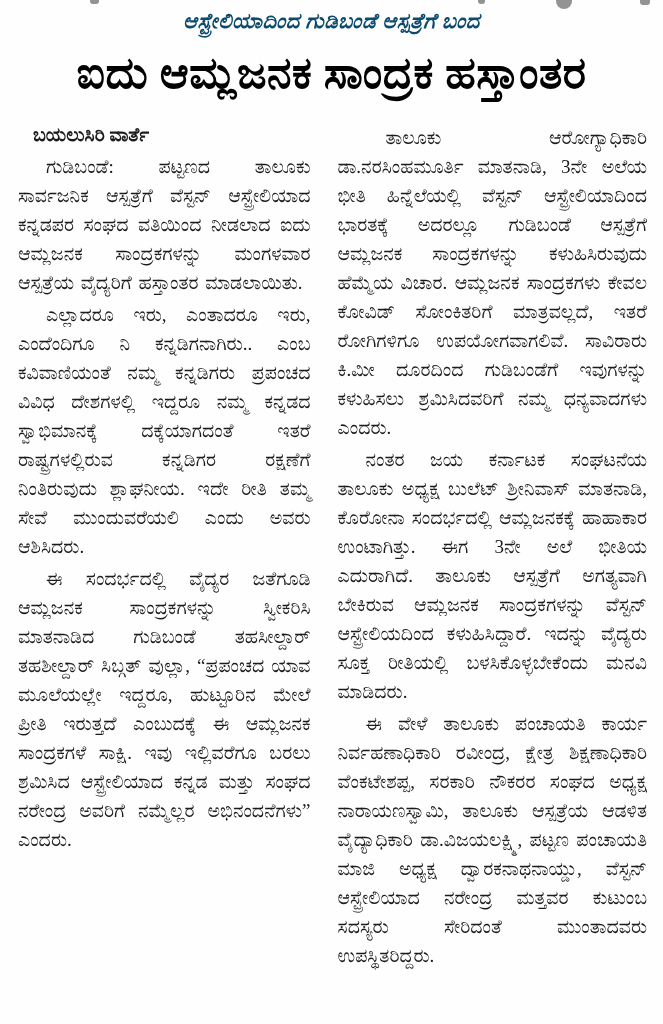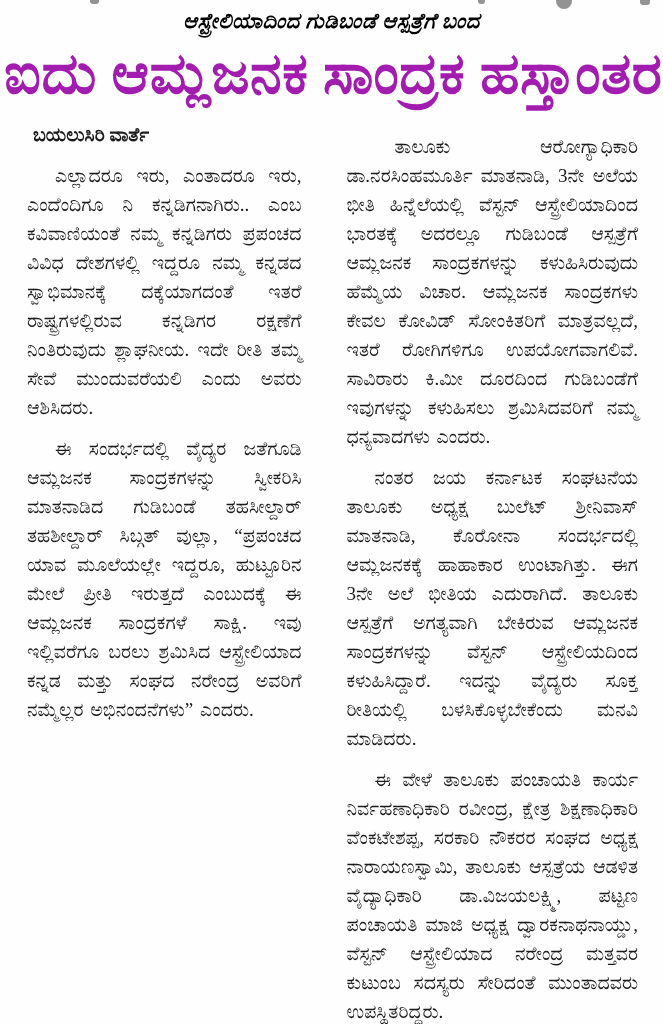--- a/index.html
+++ b/index.html
@@ -31,30 +31,30 @@
   .artifact-4 { left: 640px; width: 10px; height: 5px; }
 
   .kicker {
     margin: 8px 20px 0 20px;
     text-align: center;
     font-style: italic;
     font-weight: 600;
     font-size: 21px;
     line-height: 26px;
     letter-spacing: 0.5px;
-    color: #000000;
+    color: #0c4a6e;
   }
   .headline {
     margin: 4px 4px 0 4px;
     text-align: center;
     font-weight: 800;
-    font-size: 57px;
+    font-size: 44px;
     line-height: 72px;
     letter-spacing: 0.5px;
-    color: #a21caf;
+    color: #000000;
     white-space: nowrap;
   }
   .body-cols {
     display: flex;
     gap: 21px;
     padding: 10px 13px 0 15px;
     align-items: flex-start;
   }
   .col {
     text-align: justify;
@@ -64,21 +64,21 @@
   }
   .col-left  { width: 300px; }
   .col-right { width: 317px; }
   .byline {
     font-weight: bold;
     text-indent: 18px;
     line-height: 29px;
     white-space: nowrap;
   }
   .para {
-    margin: 12px;
+    margin: 3px;
     text-indent: 28px;
     word-spacing: 2px;
   }
   .col-right .para:first-of-type { text-indent: 48px; }
   .col-left  .para:nth-of-type(4) { text-indent: 70px; }
 </style>
 </head>
 <body>
 
 <div class="page">
@@ -90,20 +90,21 @@
 
   <div class="kicker">ಆಸ್ಟ್ರೇಲಿಯಾದಿಂದ ಗುಡಿಬಂಡೆ ಆಸ್ಪತ್ರೆಗೆ ಬಂದ</div>
 
   <h1 class="headline">ಐದು ಆಮ್ಲಜನಕ ಸಾಂದ್ರಕ ಹಸ್ತಾಂತರ</h1>
 
   <div class="body-cols">
 
     <div class="col col-left">
       <div class="byline">ಬಯಲುಸಿರಿ ವಾರ್ತೆ</div>
       <div>
+          <p class="para">ಗುಡಿಬಂಡೆ: ಪಟ್ಟಣದ ತಾಲೂಕು ಸಾರ್ವಜನಿಕ ಆಸ್ಪತ್ರೆಗೆ ವೆಸ್ಟನ್ ಆಸ್ಟ್ರೇಲಿಯಾದ ಕನ್ನಡಪರ ಸಂಘದ ವತಿಯಿಂದ ನೀಡಲಾದ ಐದು ಆಮ್ಲಜನಕ ಸಾಂದ್ರಕಗಳನ್ನು ಮಂಗಳವಾರ ಆಸ್ಪತ್ರೆಯ ವೈದ್ಯರಿಗೆ ಹಸ್ತಾಂತರ ಮಾಡಲಾಯಿತು.</p>
           <p class="para">ಎಲ್ಲಾದರೂ ಇರು, ಎಂತಾದರೂ ಇರು, ಎಂದೆಂದಿಗೂ ನಿ ಕನ್ನಡಿಗನಾಗಿರು.. ಎಂಬ ಕವಿವಾಣಿಯಂತೆ ನಮ್ಮ ಕನ್ನಡಿಗರು ಪ್ರಪಂಚದ ವಿವಿಧ ದೇಶಗಳಲ್ಲಿ ಇದ್ದರೂ ನಮ್ಮ ಕನ್ನಡದ ಸ್ವಾಭಿಮಾನಕ್ಕೆ ದಕ್ಕೆಯಾಗದಂತೆ ಇತರೆ ರಾಷ್ಟ್ರಗಳಲ್ಲಿರುವ ಕನ್ನಡಿಗರ ರಕ್ಷಣೆಗೆ ನಿಂತಿರುವುದು ಶ್ಲಾಘನೀಯ. ಇದೇ ರೀತಿ ತಮ್ಮ ಸೇವೆ ಮುಂದುವರೆಯಲಿ ಎಂದು ಅವರು ಆಶಿಸಿದರು.</p>
           <p class="para">ಈ ಸಂದರ್ಭದಲ್ಲಿ ವೈದ್ಯರ ಜತೆಗೂಡಿ ಆಮ್ಲಜನಕ ಸಾಂದ್ರಕಗಳನ್ನು ಸ್ವೀಕರಿಸಿ ಮಾತನಾಡಿದ ಗುಡಿಬಂಡೆ ತಹಸೀಲ್ದಾರ್ ತಹಶೀಲ್ದಾರ್ ಸಿಬ್ಗತ್ ವುಲ್ಲಾ, “ಪ್ರಪಂಚದ ಯಾವ ಮೂಲೆಯಲ್ಲೇ ಇದ್ದರೂ, ಹುಟ್ಟೂರಿನ ಮೇಲೆ ಪ್ರೀತಿ ಇರುತ್ತದೆ ಎಂಬುದಕ್ಕೆ ಈ ಆಮ್ಲಜನಕ ಸಾಂದ್ರಕಗಳೆ ಸಾಕ್ಷಿ. ಇವು ಇಲ್ಲಿವರೆಗೂ ಬರಲು ಶ್ರಮಿಸಿದ ಆಸ್ಟ್ರೇಲಿಯಾದ ಕನ್ನಡ ಮತ್ತು ಸಂಘದ ನರೇಂದ್ರ ಅವರಿಗೆ ನಮ್ಮೆಲ್ಲರ ಅಭಿನಂದನೆಗಳು” ಎಂದರು.</p>
         </div>
     </div>
 
     <div class="col col-right">
       <div>
           <p class="para">ತಾಲೂಕು ಆರೋಗ್ಯಾಧಿಕಾರಿ ಡಾ.ನರಸಿಂಹಮೂರ್ತಿ ಮಾತನಾಡಿ, 3ನೇ ಅಲೆಯ ಭೀತಿ ಹಿನ್ನೆಲೆಯಲ್ಲಿ ವೆಸ್ಟನ್ ಆಸ್ಟ್ರೇಲಿಯಾದಿಂದ ಭಾರತಕ್ಕೆ ಅದರಲ್ಲೂ ಗುಡಿಬಂಡೆ ಆಸ್ಪತ್ರೆಗೆ ಆಮ್ಲಜನಕ ಸಾಂದ್ರಕಗಳನ್ನು ಕಳುಹಿಸಿರುವುದು ಹೆಮ್ಮೆಯ ವಿಚಾರ. ಆಮ್ಲಜನಕ ಸಾಂದ್ರಕಗಳು ಕೇವಲ ಕೋವಿಡ್ ಸೋಂಕಿತರಿಗೆ ಮಾತ್ರವಲ್ಲದೆ, ಇತರೆ ರೋಗಿಗಳಿಗೂ ಉಪಯೋಗವಾಗಲಿವೆ. ಸಾವಿರಾರು ಕಿ.ಮೀ ದೂರದಿಂದ ಗುಡಿಬಂಡೆಗೆ ಇವುಗಳನ್ನು ಕಳುಹಿಸಲು ಶ್ರಮಿಸಿದವರಿಗೆ ನಮ್ಮ ಧನ್ಯವಾದಗಳು ಎಂದರು.</p>
           <p class="para">ನಂತರ ಜಯ ಕರ್ನಾಟಕ ಸಂಘಟನೆಯ ತಾಲೂಕು ಅಧ್ಯಕ್ಷ ಬುಲೆಟ್ ಶ್ರೀನಿವಾಸ್ ಮಾತನಾಡಿ, ಕೊರೋನಾ ಸಂದರ್ಭದಲ್ಲಿ ಆಮ್ಲಜನಕಕ್ಕೆ ಹಾಹಾಕಾರ ಉಂಟಾಗಿತ್ತು. ಈಗ 3ನೇ ಅಲೆ ಭೀತಿಯ ಎದುರಾಗಿದೆ. ತಾಲೂಕು ಆಸ್ಪತ್ರೆಗೆ ಅಗತ್ಯವಾಗಿ ಬೇಕಿರುವ ಆಮ್ಲಜನಕ ಸಾಂದ್ರಕಗಳನ್ನು ವೆಸ್ಟನ್ ಆಸ್ಟ್ರೇಲಿಯದಿಂದ ಕಳುಹಿಸಿದ್ದಾರೆ. ಇದನ್ನು ವೈದ್ಯರು ಸೂಕ್ತ ರೀತಿಯಲ್ಲಿ ಬಳಸಿಕೊಳ್ಳಬೇಕೆಂದು ಮನವಿ ಮಾಡಿದರು.</p>
           <p class="para">ಈ ವೇಳೆ ತಾಲೂಕು ಪಂಚಾಯತಿ ಕಾರ್ಯ ನಿರ್ವಹಣಾಧಿಕಾರಿ ರವೀಂದ್ರ, ಕ್ಷೇತ್ರ ಶಿಕ್ಷಣಾಧಿಕಾರಿ ವೆಂಕಟೇಶಪ್ಪ, ಸರಕಾರಿ ನೌಕರರ ಸಂಘದ ಅಧ್ಯಕ್ಷ ನಾರಾಯಣಸ್ವಾಮಿ, ತಾಲೂಕು ಆಸ್ಪತ್ರೆಯ ಆಡಳಿತ ವೈದ್ಯಾಧಿಕಾರಿ ಡಾ.ವಿಜಯಲಕ್ಷ್ಮಿ, ಪಟ್ಟಣ ಪಂಚಾಯತಿ ಮಾಜಿ ಅಧ್ಯಕ್ಷ ದ್ವಾರಕನಾಥನಾಯ್ಡು, ವೆಸ್ಟನ್ ಆಸ್ಟ್ರೇಲಿಯಾದ ನರೇಂದ್ರ ಮತ್ತವರ ಕುಟುಂಬ ಸದಸ್ಯರು ಸೇರಿದಂತೆ ಮುಂತಾದವರು ಉಪಸ್ಥಿತರಿದ್ದರು.</p>

